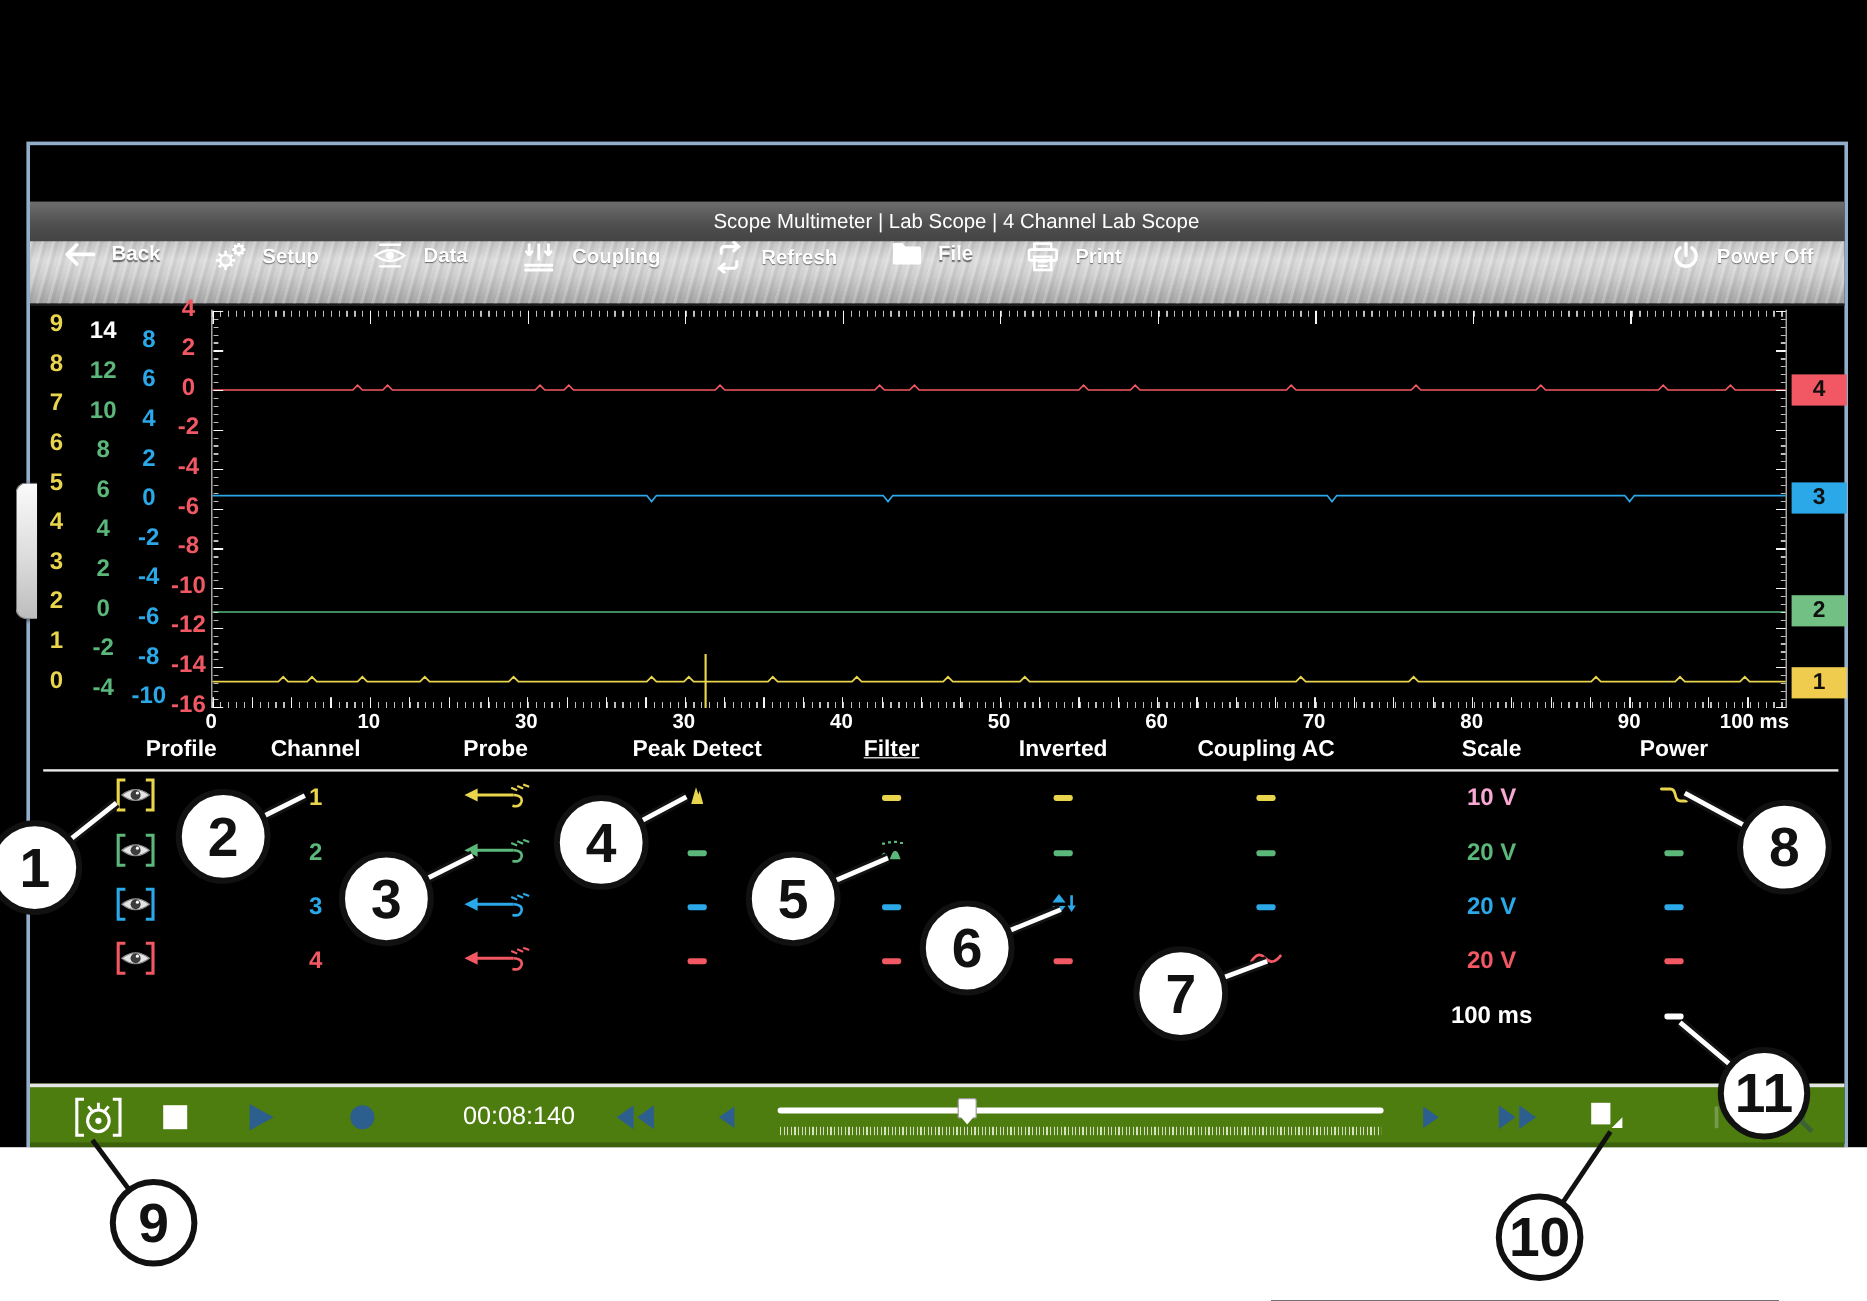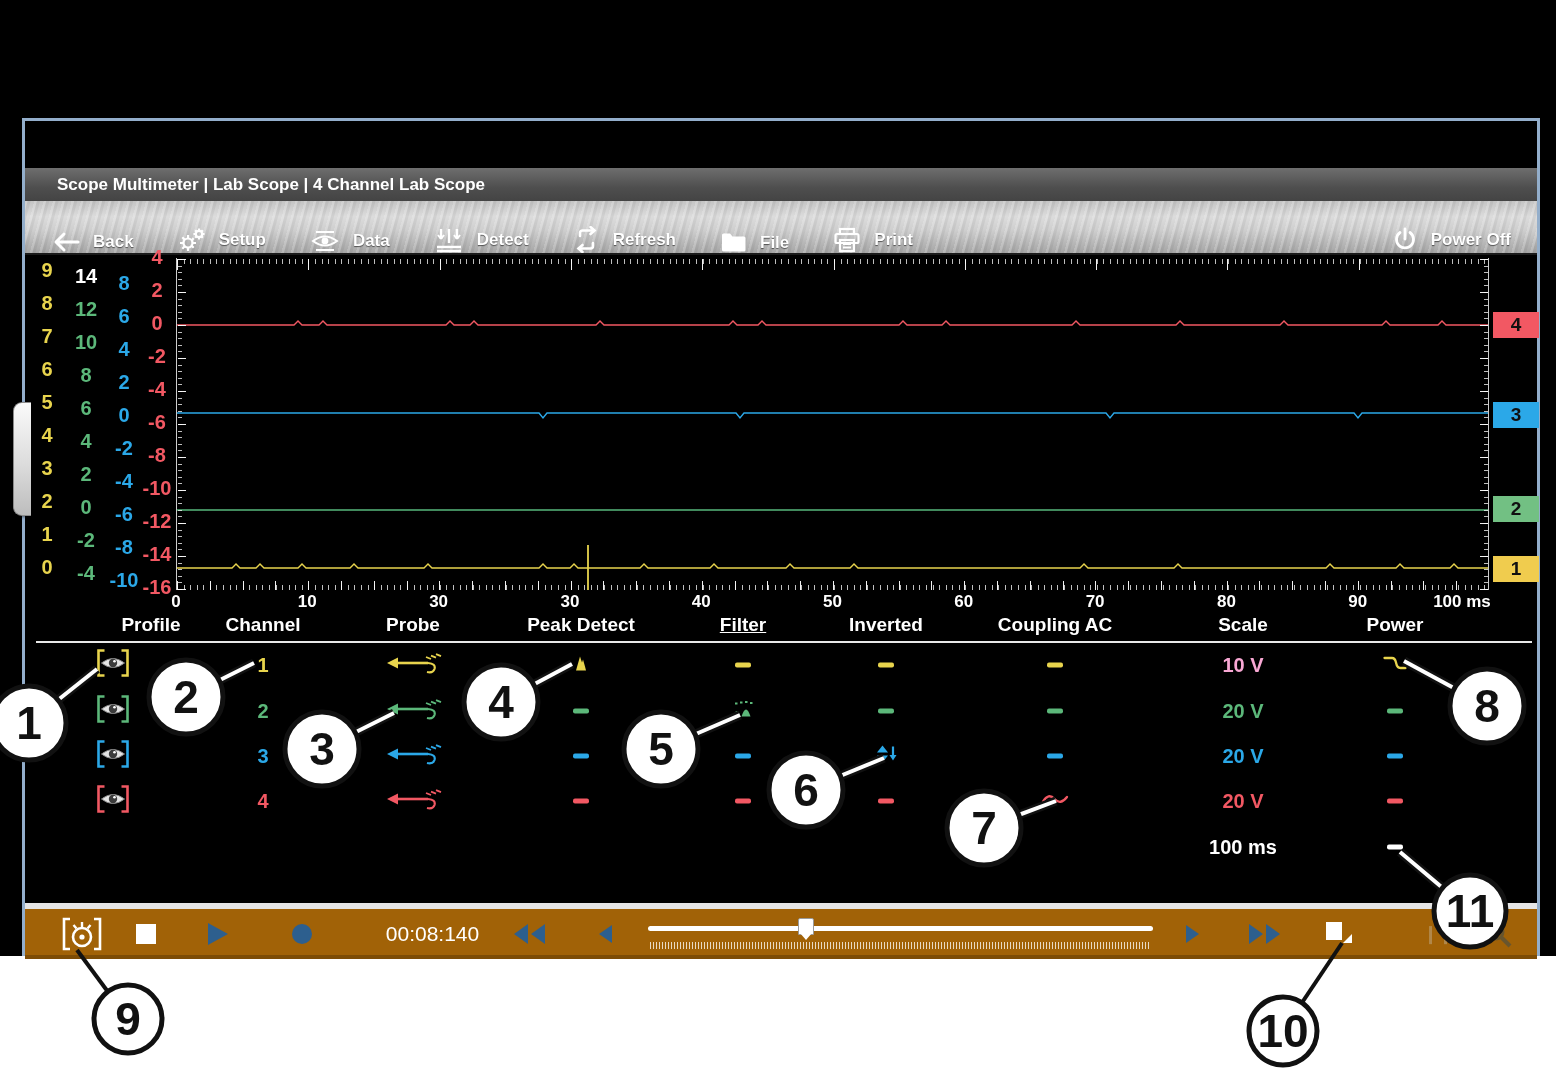--- a/index.html
+++ b/index.html
@@ -15,23 +15,23 @@
     border-radius:3px;display:flex;align-items:center;justify-content:center;}
   .win-title{font-size:19px;color:#1d1d1d;}
   .win-buttons{position:absolute;right:4px;top:6px;display:flex;gap:5px;}
   .wbtn{width:63px;height:35px;border-radius:4px;border:1px solid #73879c;box-sizing:border-box;
     background:linear-gradient(180deg,#eef4fa 0%,#cfdbe8 45%,#b4c5d7 50%,#c9d6e3 100%);cursor:pointer;position:relative;}
   .wbtn.close{background:linear-gradient(180deg,#f0907e 0%,#da5038 45%,#c23a24 50%,#d2563c 100%);border-color:#8d2f1e;}
   .glyph-min{display:block;width:26px;height:8px;background:#fdfdfd;border:2px solid #465664;border-radius:4px;margin:17px auto 0;}
   .glyph-max{display:block;width:17px;height:13px;background:#fdfdfd;border:3px solid #46566a;border-radius:2px;margin:7px auto 0;}
   .glyph-x{display:block;text-align:center;color:#fff;font-weight:bold;font-size:22px;line-height:33px;text-shadow:0 1px 2px rgba(0,0,0,.5);}
   .breadcrumb{position:absolute;left:25px;top:168px;width:1512px;height:33px;z-index:10;
-    background:linear-gradient(180deg,#6e6e6e,#4e4e4e 60%,#444);color:#fff;font-weight:bold;font-size:17px;
-    line-height:33px;padding-left:32px;box-sizing:border-box;}
-  .toolbar{position:absolute;left:25px;top:201px;width:1512px;height:54px;z-index:10;display:flex;align-items:flex-end;
+    background:linear-gradient(180deg,#6e6e6e,#4e4e4e 60%,#444);color:#fff;font-weight:normal;font-size:17px;
+    line-height:33px;padding-left:32px;box-sizing:border-box;text-align:center;}
+  .toolbar{position:absolute;left:25px;top:201px;width:1512px;height:54px;z-index:10;display:flex;align-items:flex-start;
     background:linear-gradient(180deg,#c4c4c4 0%,#dcdcdc 30%,#cfcfcf 55%,#a5a5a5 100%);
     border-bottom:2px solid #1a1a1a;box-sizing:border-box;padding-left:28px;}
   .toolbar::before{content:"";position:absolute;inset:0;pointer-events:none;
     background:repeating-linear-gradient(105deg,rgba(255,255,255,.18) 0 2px,rgba(0,0,0,.05) 3px 5px,rgba(255,255,255,0) 6px 9px);}
   .tb-item{display:flex;align-items:center;gap:13px;margin-right:44px;cursor:pointer;position:relative;}
   .tb-lbl{color:#fff;font-weight:bold;font-size:17px;text-shadow:0 1px 1px rgba(0,0,0,.55);}
   .tb-ic{display:flex;align-items:center;}
   .tb-power{margin-left:auto;margin-right:26px;}
   
   .yval{position:absolute;transform:translateX(-50%);font-size:20px;font-weight:bold;z-index:12;}
@@ -55,22 +55,22 @@
     background-size:4px 100%,8px 100%;background-repeat:no-repeat;background-position:top right,top right;}
   .badge{position:absolute;left:1493px;width:46px;height:26px;transform:translateY(-50%);z-index:13;
     text-align:center;line-height:26px;font-size:19px;font-weight:bold;color:#101010;cursor:pointer;}
   .xlab{position:absolute;top:592px;transform:translateX(-50%);color:#fff;font-weight:bold;font-size:17px;z-index:12;}
   .thead{position:absolute;top:614px;transform:translateX(-50%);color:#fff;font-weight:bold;font-size:19px;z-index:12;white-space:nowrap;}
   .thead-line{position:absolute;left:36px;top:641px;width:1496px;height:2px;background:#e8e8e8;z-index:12;}
   .cell{position:absolute;transform:translate(-50%,-50%);z-index:12;display:flex;align-items:center;justify-content:center;}
   .cell-text{font-size:20px;font-weight:bold;white-space:nowrap;}
   .dash{width:16px;height:5px;border-radius:2px;}
   
-  .bottombar{position:absolute;left:25px;top:903px;width:1512px;height:50px;z-index:10;background:#a16207;
-    border-top:6px solid #e5e5e5;box-shadow:inset 0 -4px 0 rgba(0,0,0,.22);}
+  .bottombar{position:absolute;left:25px;top:903px;width:1512px;height:50px;z-index:10;background:#4d7c0f;
+    border-top:3px solid #e5e5e5;box-shadow:inset 0 -4px 0 rgba(0,0,0,.22);}
   .bb{position:absolute;cursor:pointer;}
   .bb-stop{left:111px;top:15px;width:20px;height:20px;background:#fff;}
   .bb-play{left:183px;top:14px;width:0;height:0;border-left:20px solid #2d5f8e;border-top:11px solid transparent;border-bottom:11px solid transparent;}
   .bb-rec{left:267px;top:15px;width:20px;height:20px;border-radius:50%;background:#2d5f8e;}
   .bb-time{left:350px;top:13px;width:115px;text-align:center;color:#fff;font-size:21px;cursor:default;}
   .slider-track{left:623px;top:17px;width:505px;height:5px;background:#fff;border-radius:3px;}
   .slider-ticks{left:625px;top:33px;width:501px;height:7px;opacity:.8;cursor:default;
     background:repeating-linear-gradient(90deg,rgba(255,255,255,.95) 0 1px,transparent 1px 3px);}
   .slider-thumb{left:773px;top:9px;width:14px;height:15px;background:#fff;border:1px solid #9a9a9a;border-radius:2px 2px 1px 1px;}
   .slider-thumb::after{content:"";position:absolute;left:1px;top:14px;border-left:6px solid transparent;border-right:6px solid transparent;border-top:7px solid #fff;}
@@ -134,21 +134,21 @@
       <div class="tb-item">
         <span class="tb-ic">
           <svg width="30" height="26" viewBox="0 0 30 26">
             <g stroke="#fff" stroke-width="2.4" fill="none">
               <path d="M7 2 V12 M23 2 V12 M15 2 V16"></path>
               <path d="M7 12 l-3 -4 M7 12 l3 -4 M23 12 l-3 -4 M23 12 l3 -4" stroke-width="2"></path>
               <path d="M3 20 H27 M3 24 H27"></path>
             </g>
           </svg>
         </span>
-                 <span class="tb-lbl">Detect</span>
+                 <span class="tb-lbl">Coupling</span>
       </div>
       <div class="tb-item">
         <span class="tb-ic">
           <svg width="27" height="27" viewBox="0 0 27 27">
             <g stroke="#fff" stroke-width="2.6" fill="none" stroke-linecap="round">
               <path d="M7 10 V7 a2.5 2.5 0 0 1 2.5 -2.5 H21"></path>
               <path d="M17.5 1 L21.5 4.5 L17.5 8"></path>
               <path d="M20 17 v3 a2.5 2.5 0 0 1 -2.5 2.5 H6"></path>
               <path d="M9.5 19 L5.5 22.5 L9.5 26"></path>
             </g>

